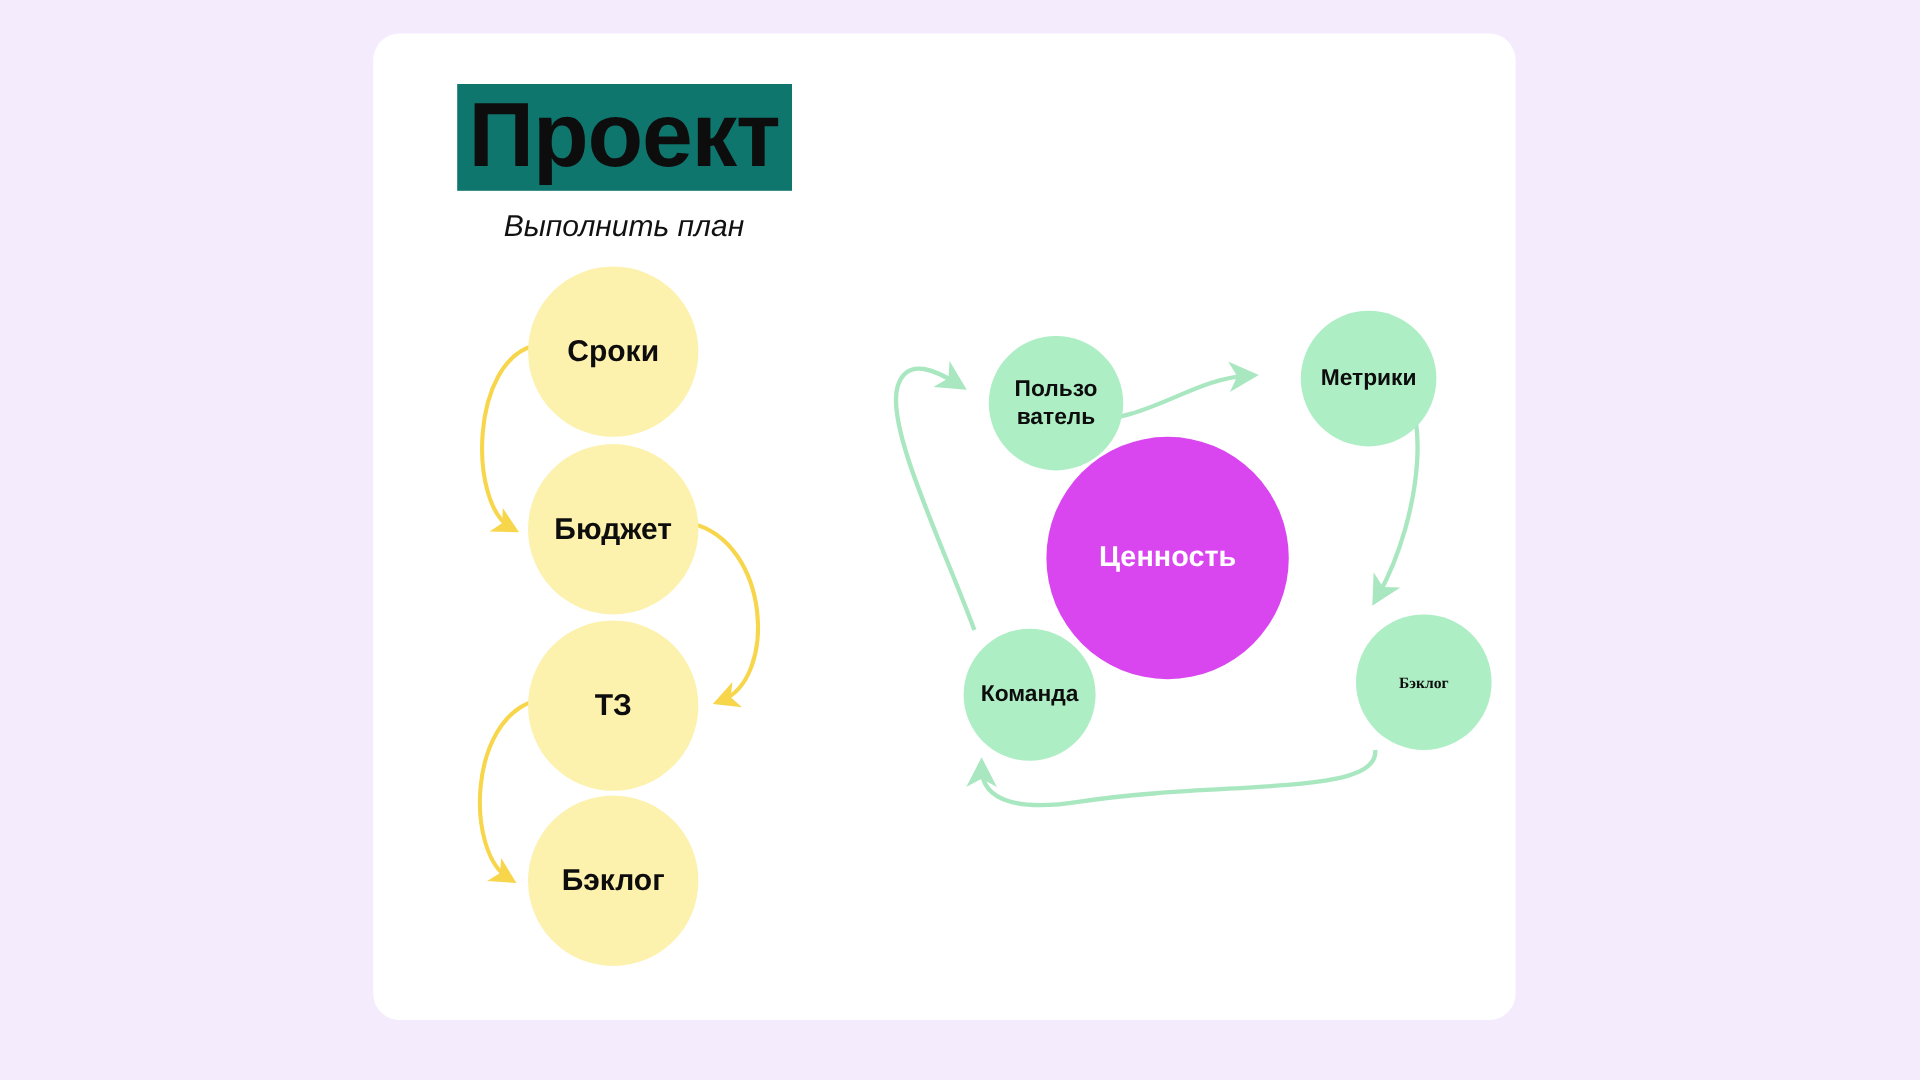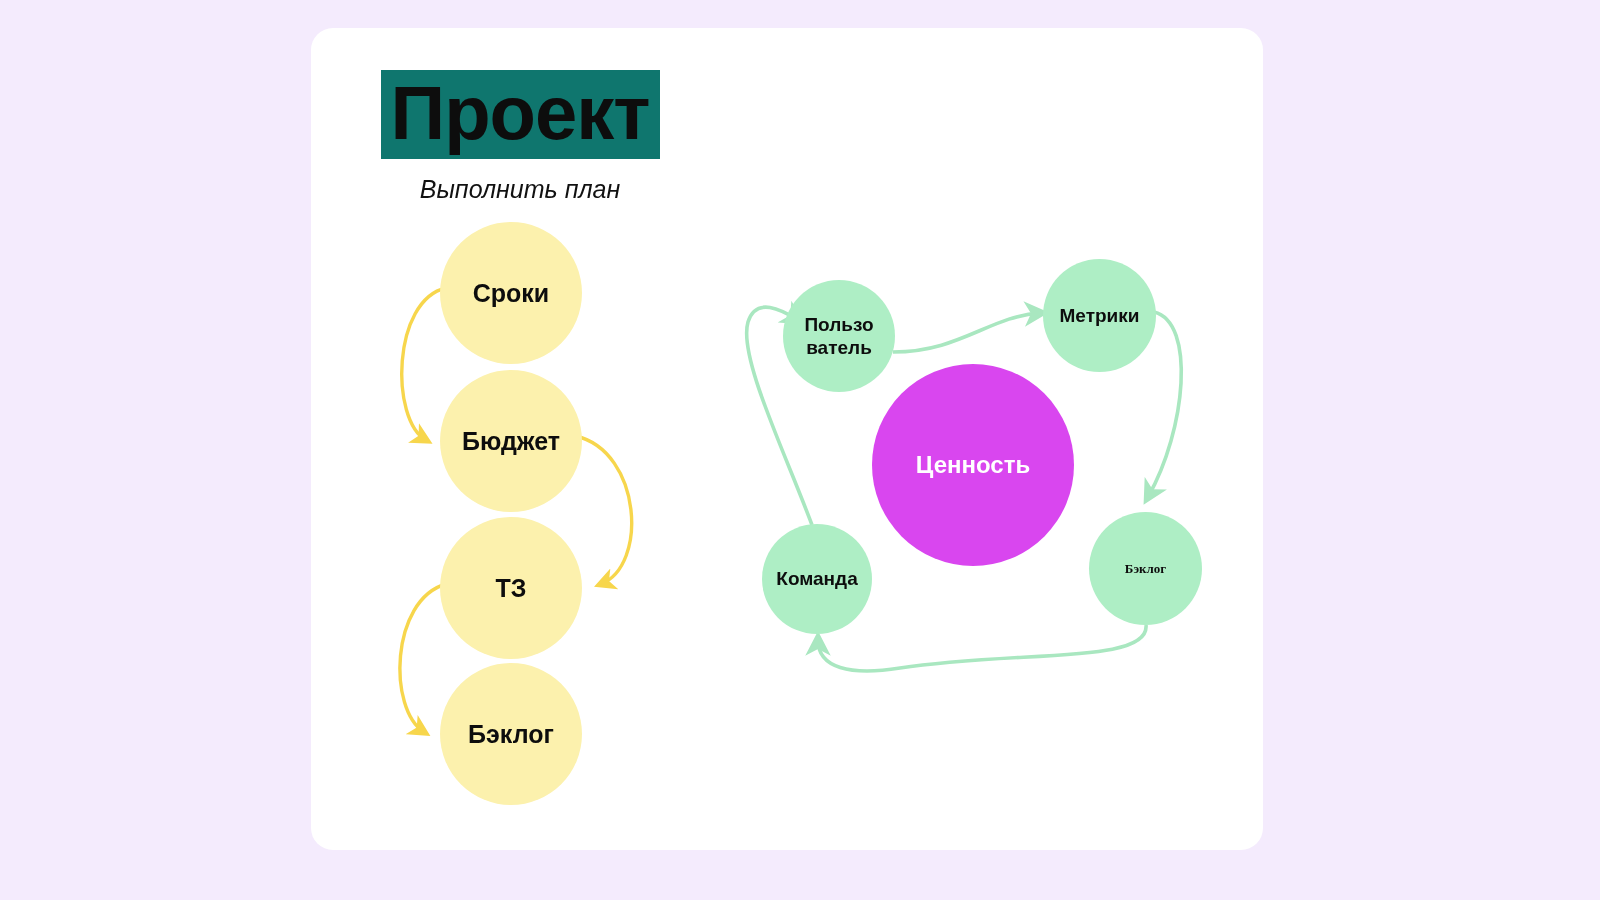--- a/index.html
+++ b/index.html
@@ -82,20 +82,21 @@
   .yellow {
     background: #fcf1ad;
     color: #0d0d0d;
     font-size: 25px;
     font-weight: 700;
   }
   .green {
     background: #aeeec5;
     color: #0d0d0d;
     font-weight: 700;
+    margin-left: 41px;
   }
   .center-node {
     background: #d946ef;
     color: #ffffff;
     font-size: 24px;
     font-weight: 700;
   }
 
   
   #n-sroki   { left: 440px; top: 222px; width: 142px; height: 142px; }

